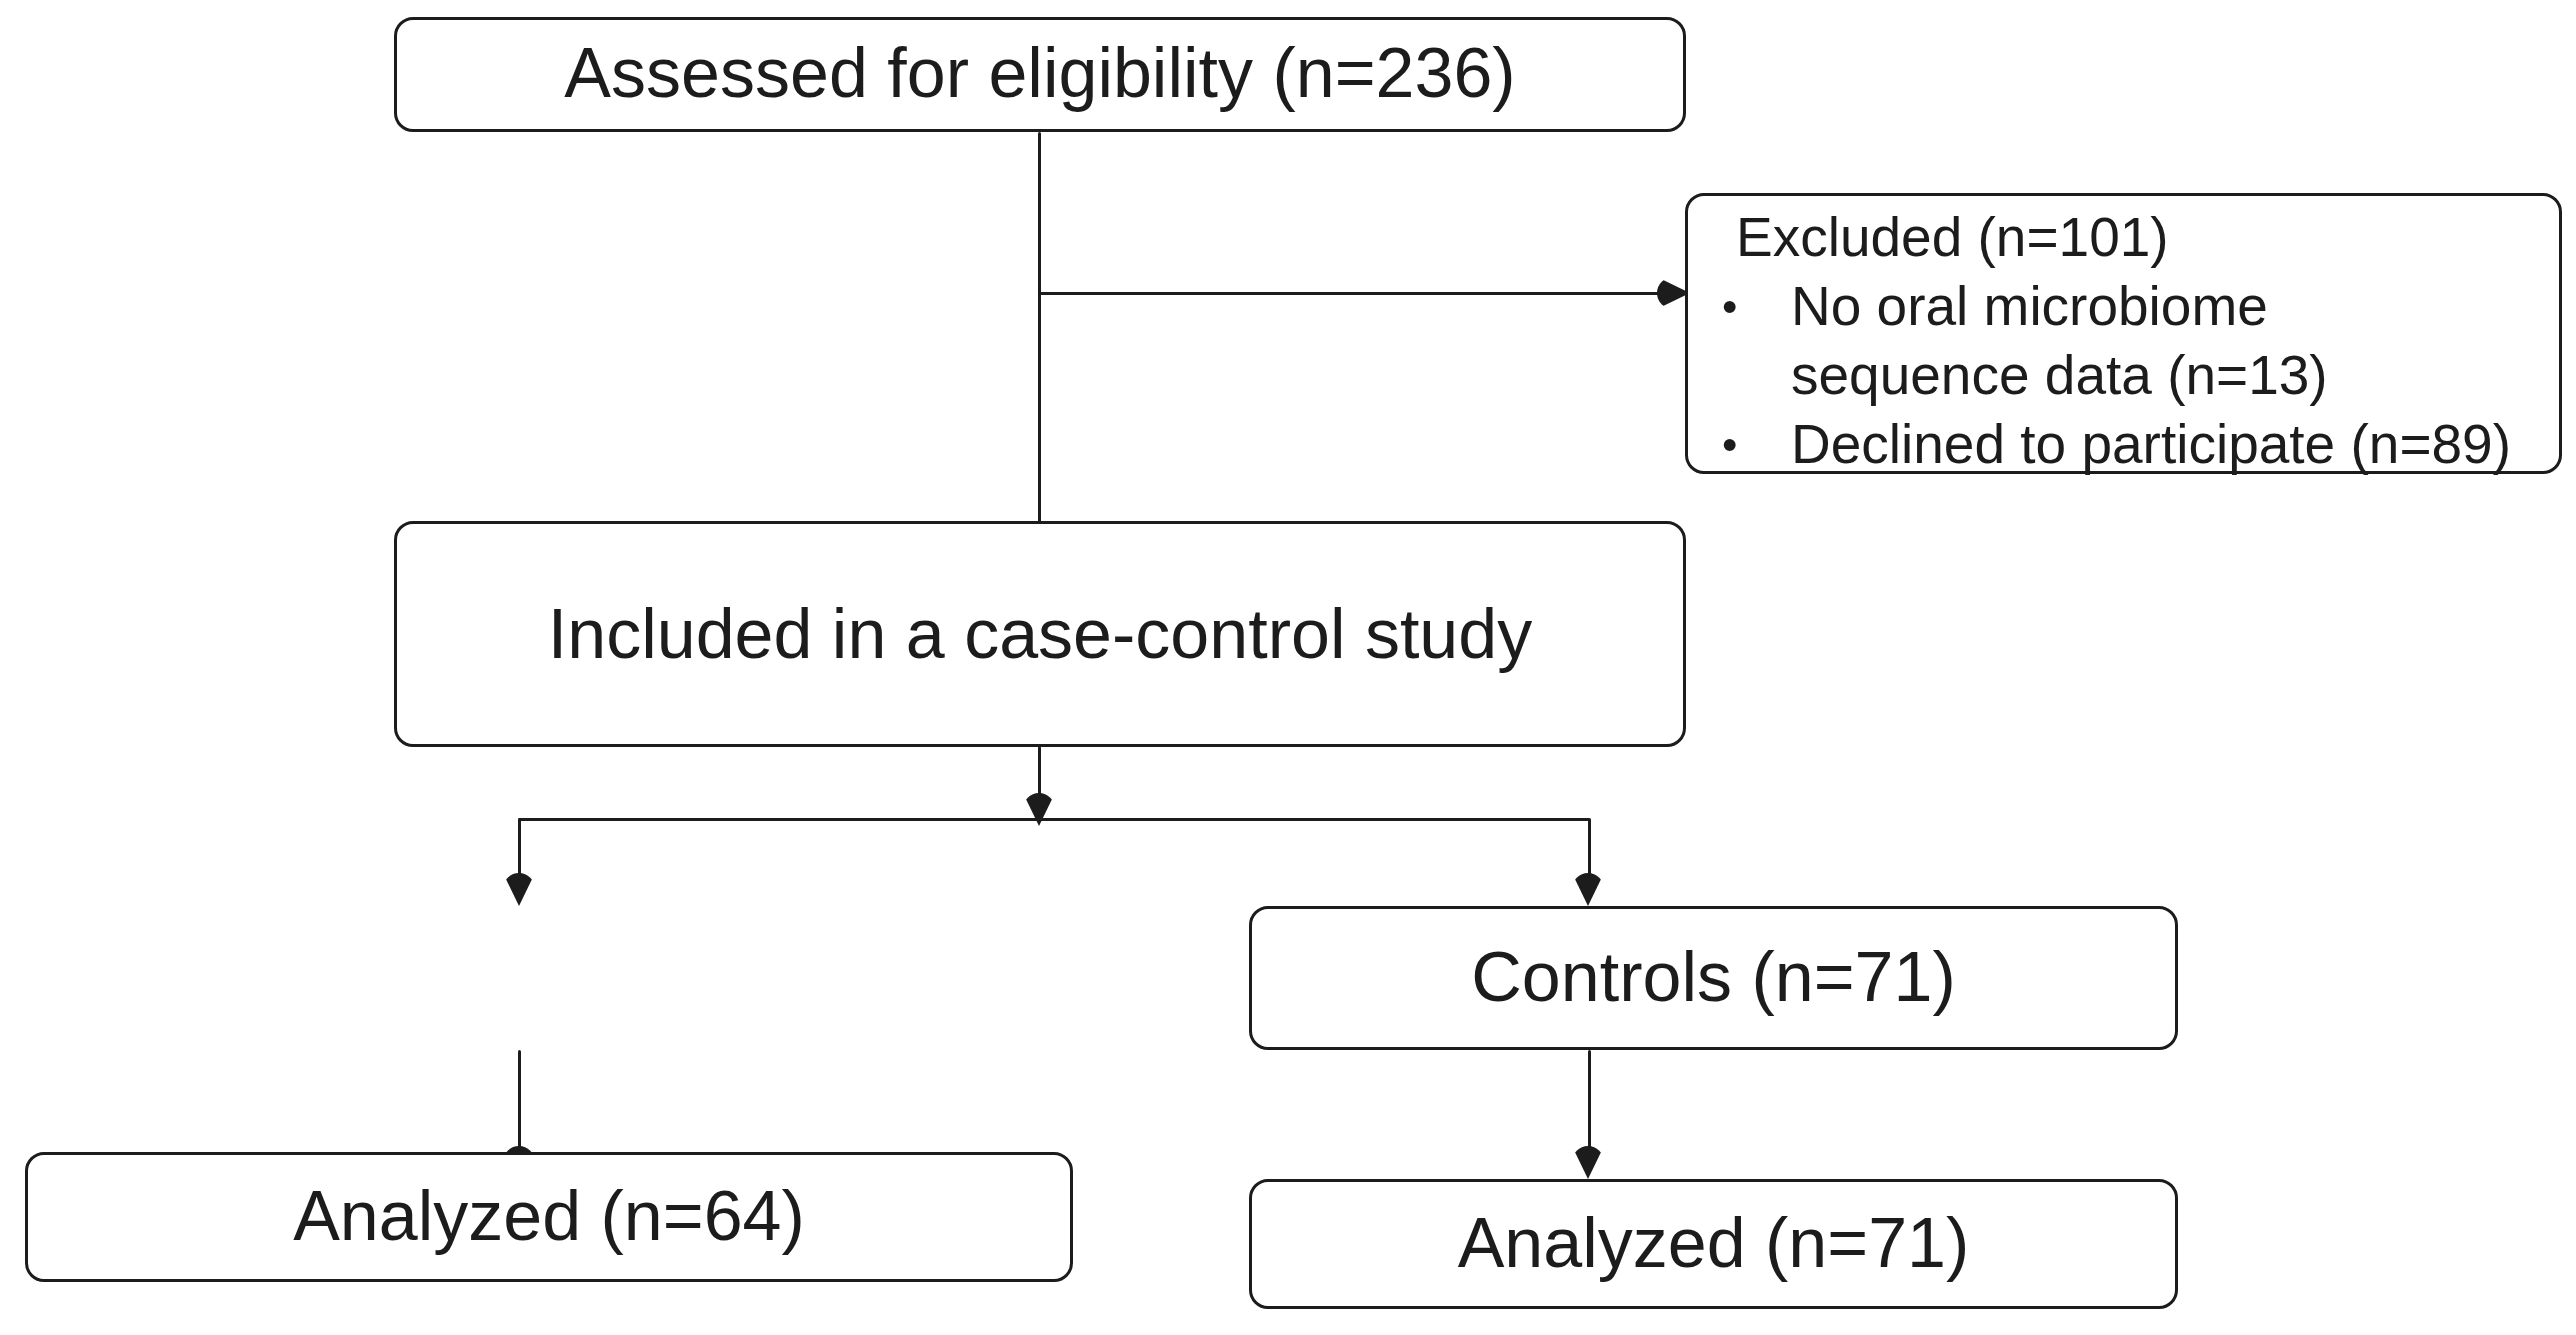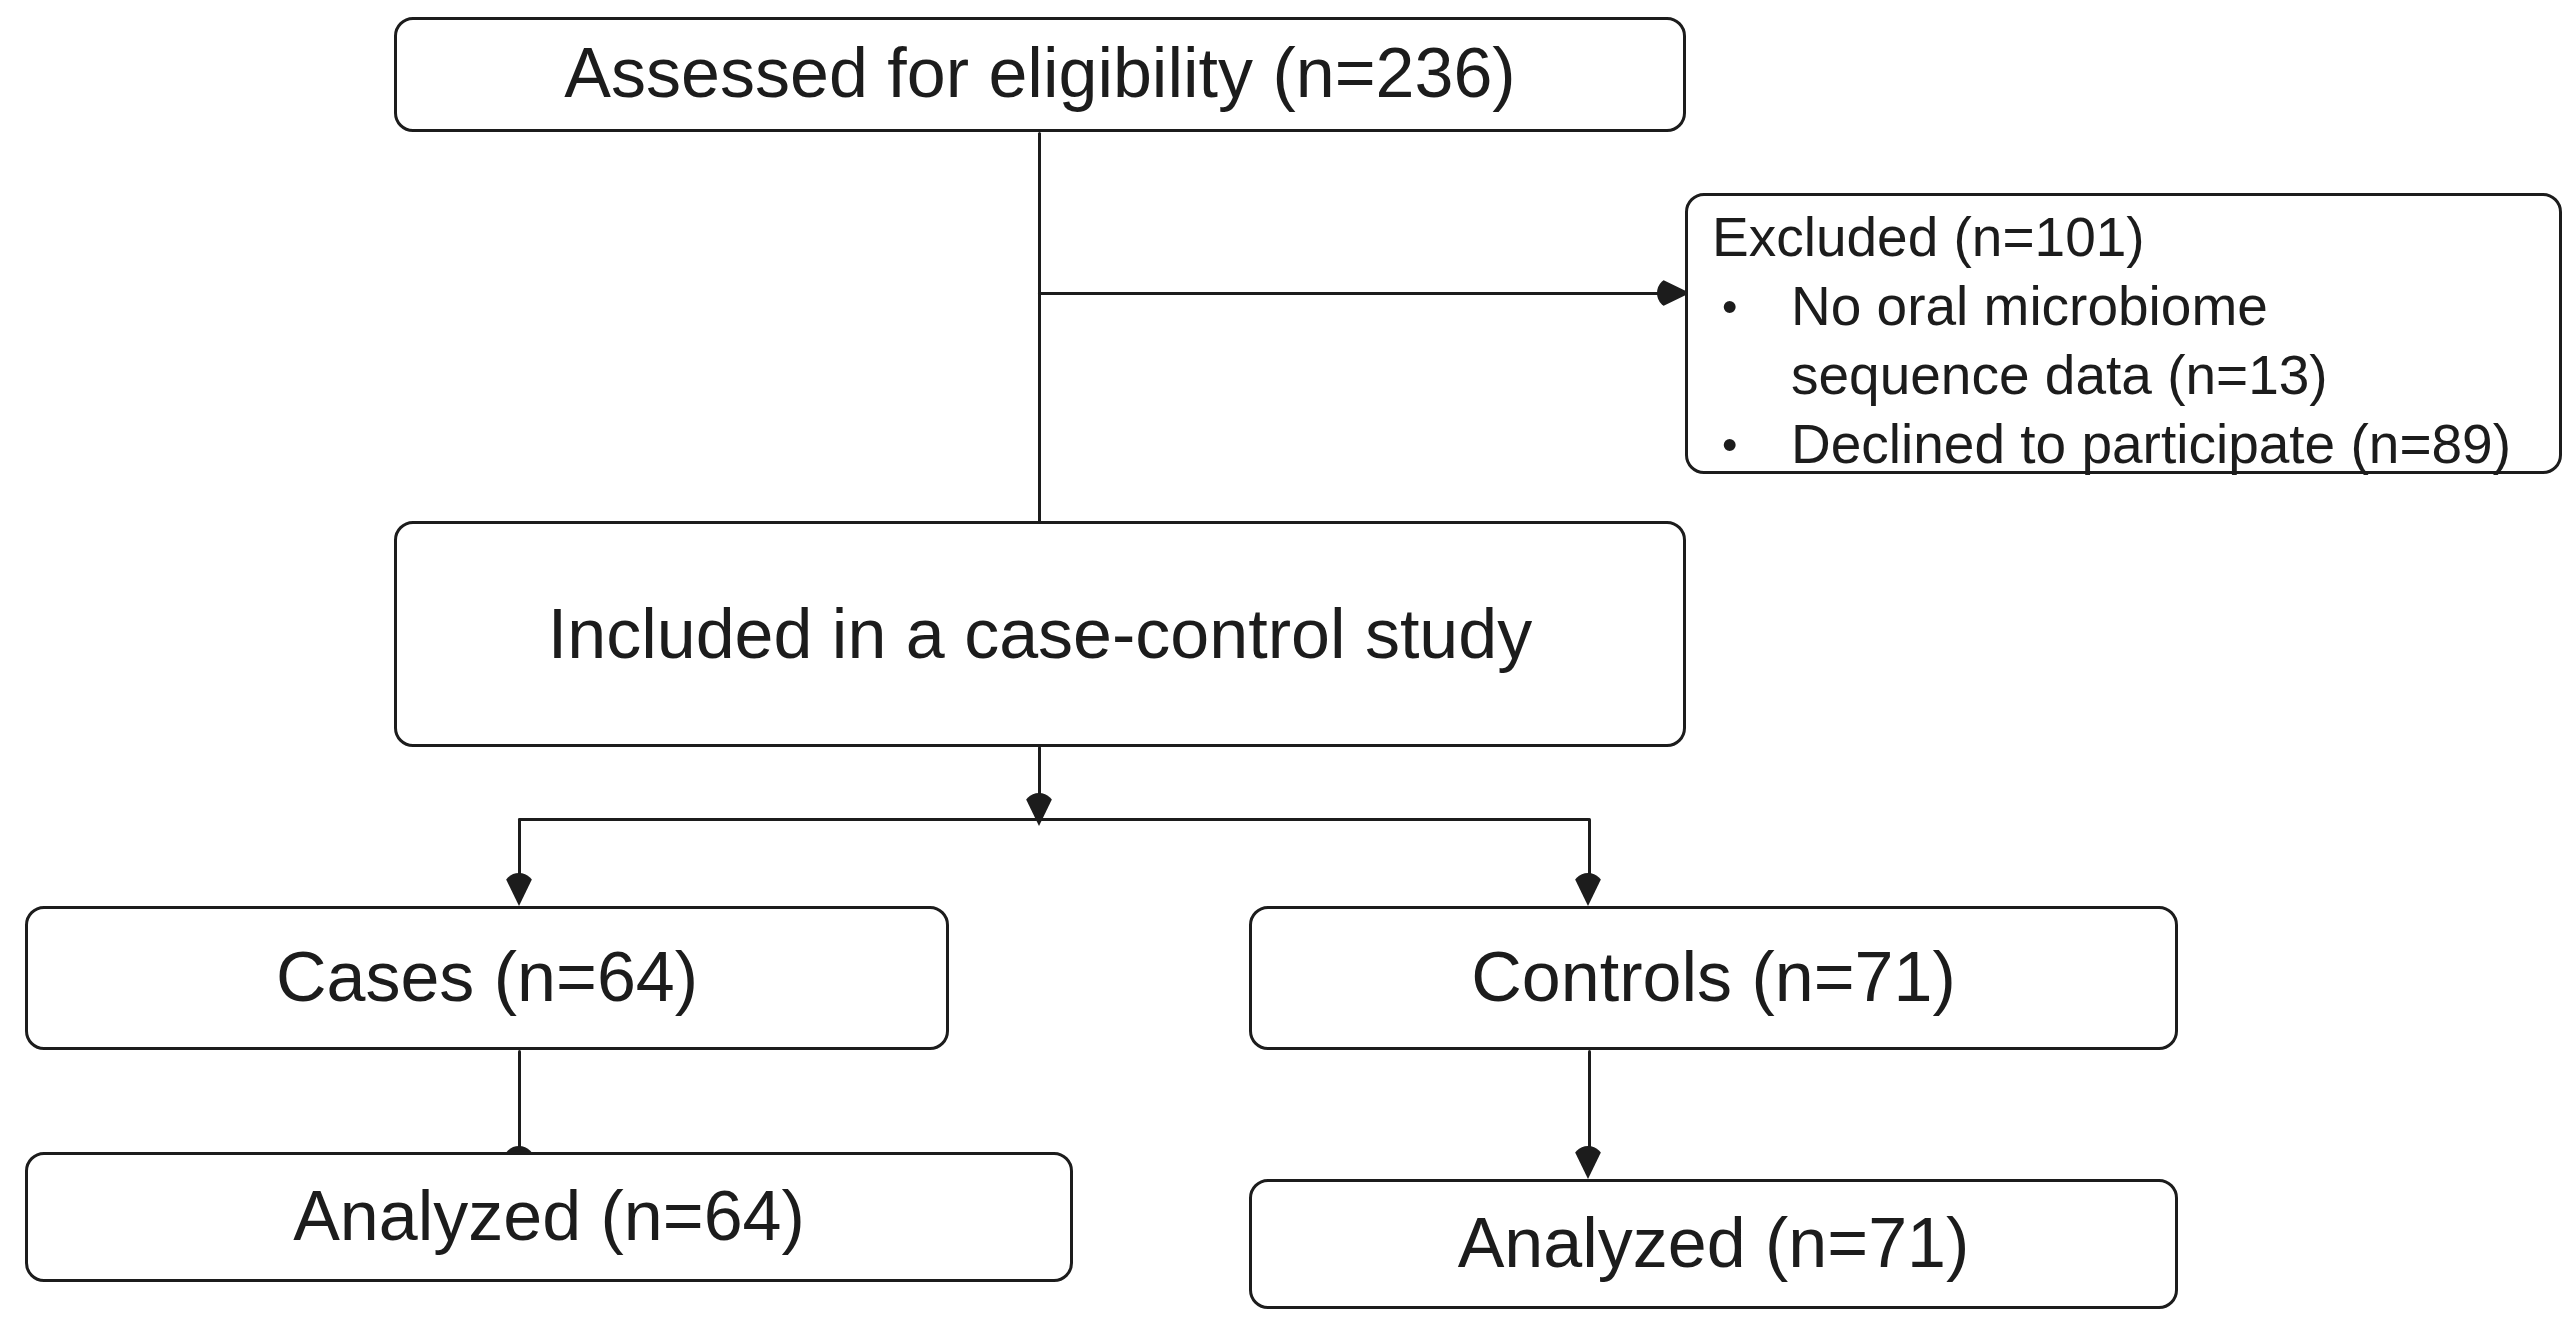--- a/index.html
+++ b/index.html
@@ -37,21 +37,21 @@
                            padding:6.9px 10.3px 0 0; }
   .box-included          { left:394px;  top:521px;  width:1292px; height:226px;
                            flex-direction:row; line-height:1.5; }
   .box-cases             { left:25px;   top:906px; width:924px; height:144px; }
   .box-controls          { left:1249px; top:906px; width:929px; height:144px; }
   .box-analyzed-cases    { left:25px;   top:1152px; width:1048px; height:130px; }
   .box-analyzed-controls { left:1249px; top:1179px; width:929px; height:130px; }
 
   
   .exc-title{
-    padding-left:24px;
+    padding-left:48px;
     line-height:69px;
     white-space:nowrap;
   }
   .exc-bullet{
     display:flex;
     align-items:flex-start;
     line-height:69px;
   }
   .exc-bullet .dot{
     flex:0 0 103px;
@@ -133,23 +133,20 @@
     <div class="exc-bullet">
       <span class="dot">•</span>
       <span class="txt">Declined to participate (n=89)</span>
     </div>
   </div>
 
   <div class="box box-included">
     <span>Included in a case-control study</span>
   </div>
 
-  <div class="box box-cases">
-    <span>Cases (n=64)</span>
-  </div>
 
   <div class="box box-controls">
     <span>Controls (n=71)</span>
   </div>
 
   <div class="box box-analyzed-cases">
     <span>Analyzed (n=64)</span>
   </div>
 
   <div class="box box-analyzed-controls">

